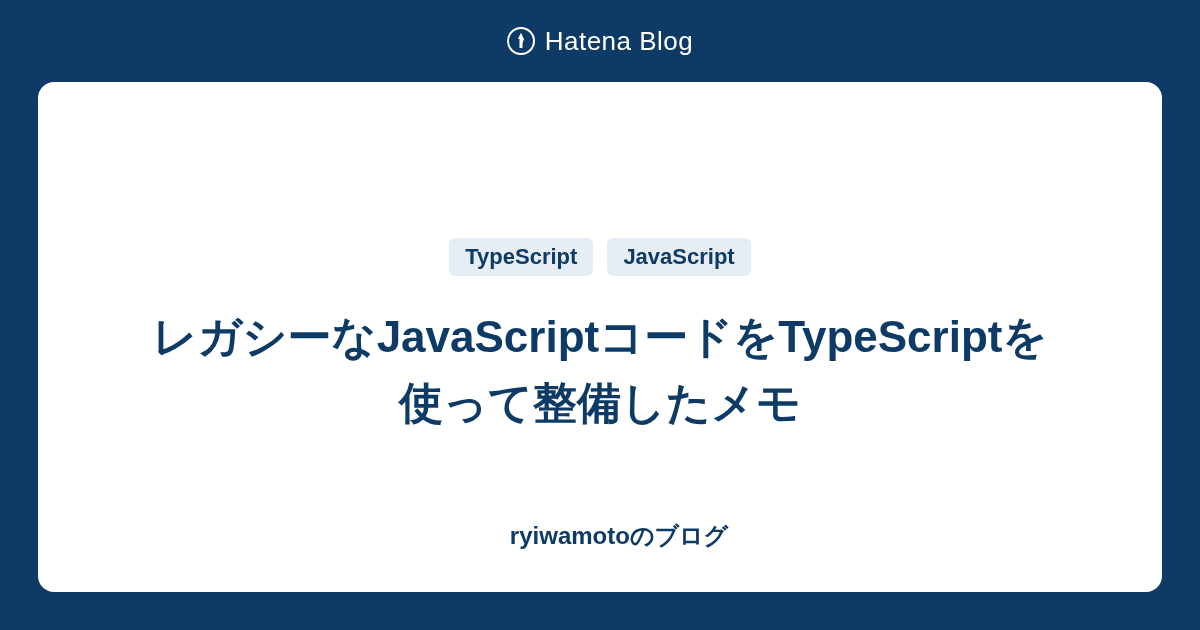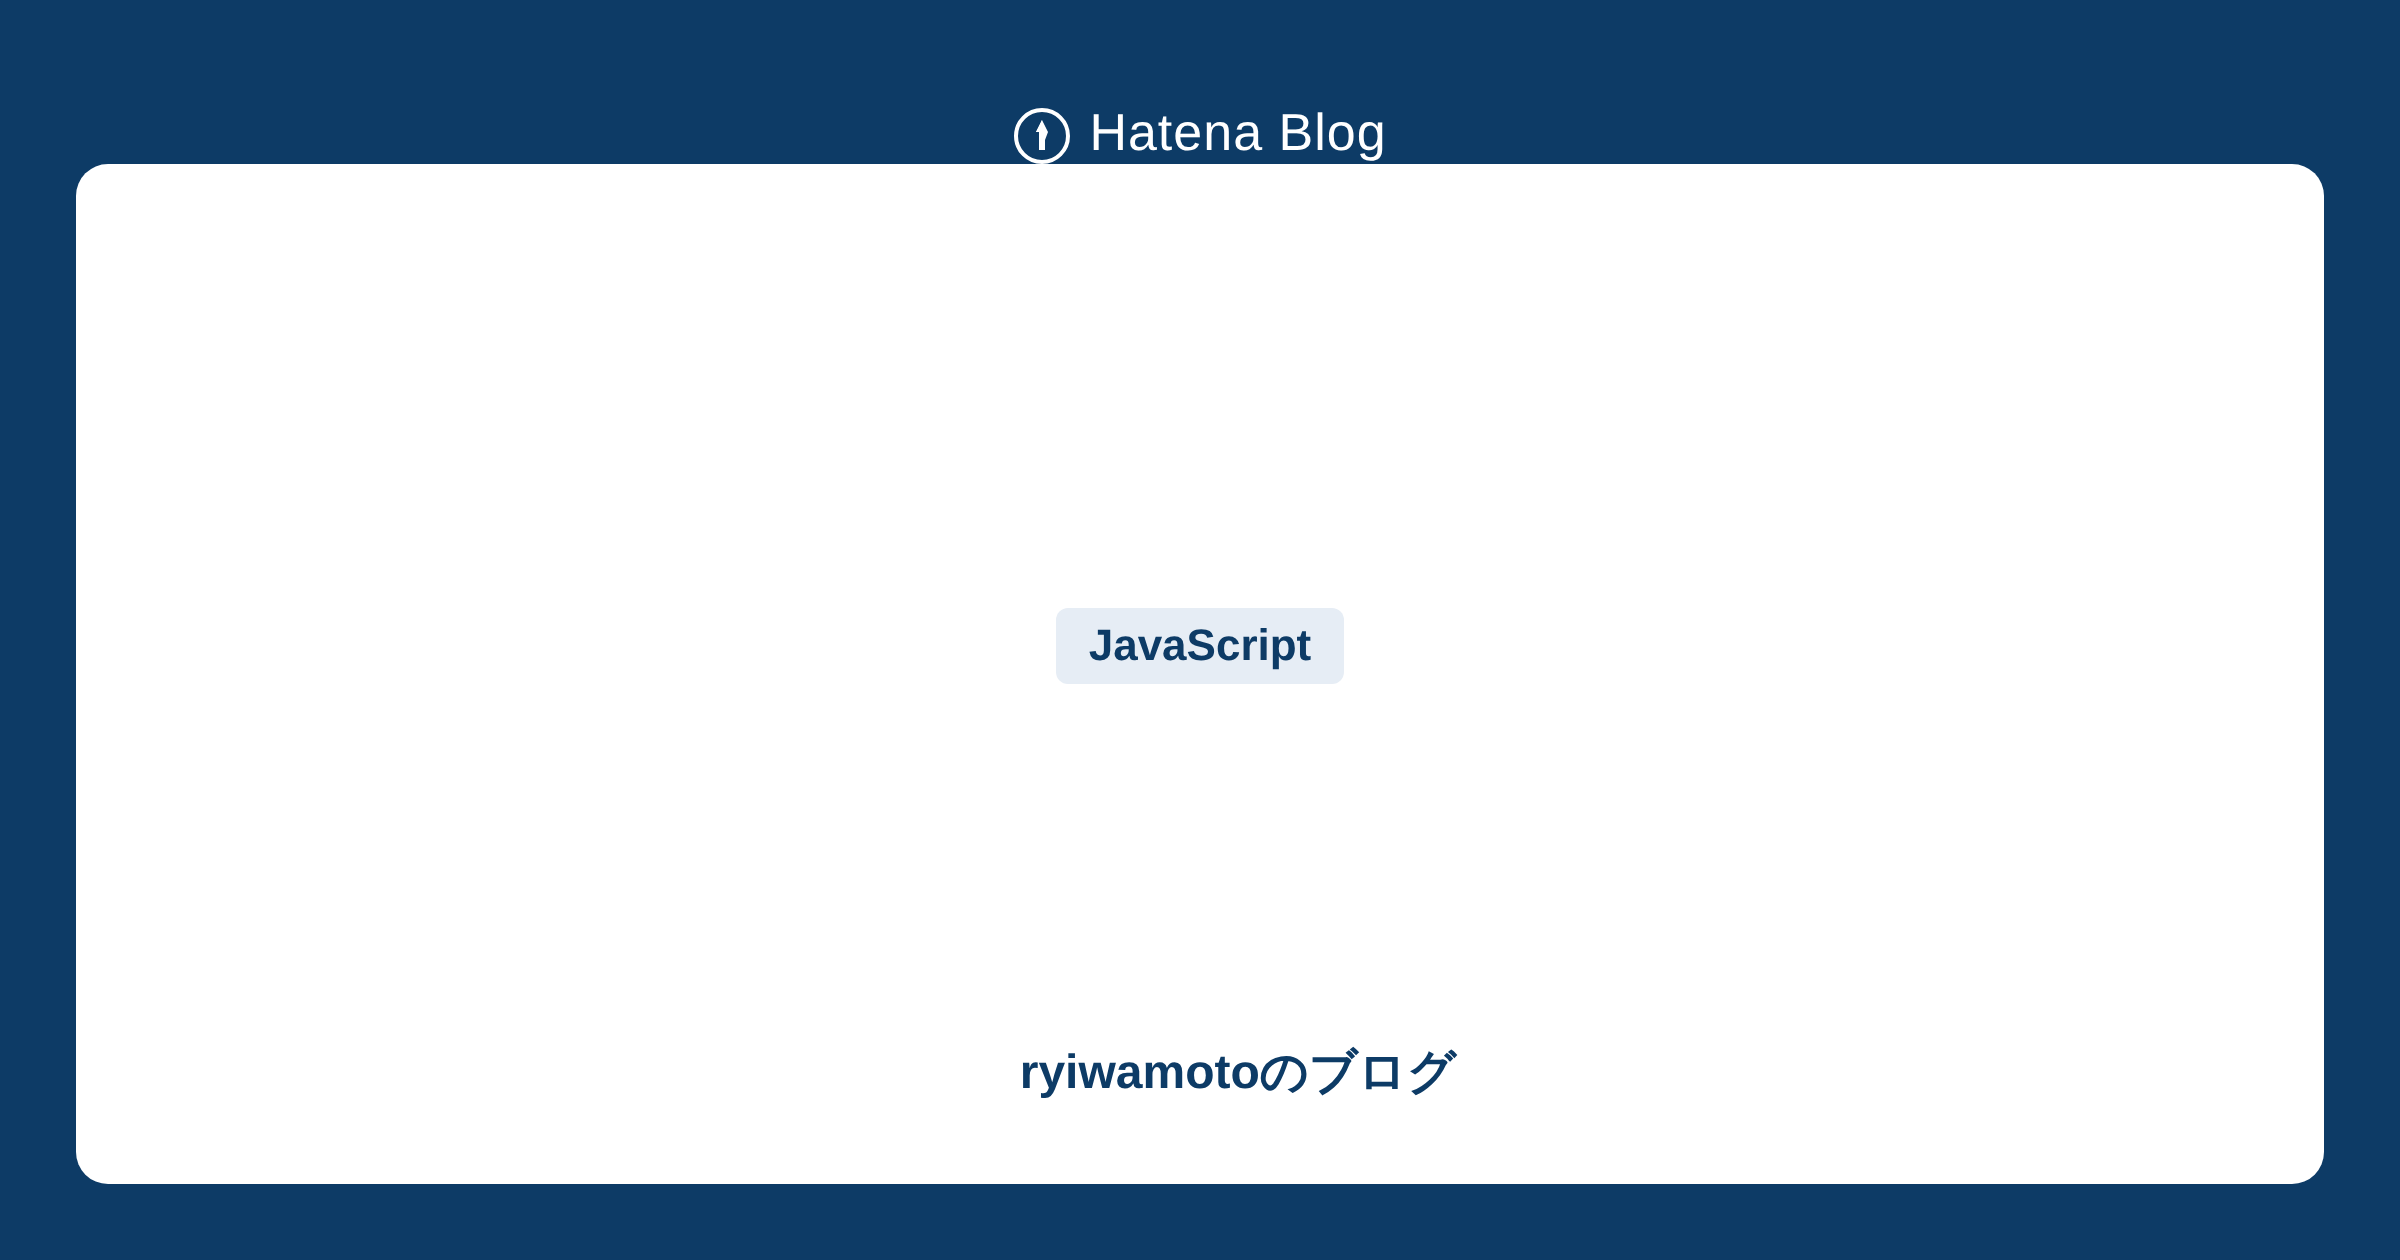--- a/index.html
+++ b/index.html
@@ -12,21 +12,21 @@
       height: 630px;
       background: #0d3b66;
       font-family: -apple-system, BlinkMacSystemFont, "Segoe UI", "Hiragino Kaku Gothic ProN", "Hiragino Sans", Meiryo, sans-serif;
       display: flex;
       flex-direction: column;
       align-items: center;
     }
     .header {
       height: 82px;
       display: flex;
-      align-items: flex-end;
+      align-items: center;
       justify-content: center;
       gap: 10px;
     }
     .logo-icon {
       width: 28px;
       height: 28px;
       border: 2px solid #fff;
       border-radius: 50%;
       display: flex;
       align-items: center;
@@ -92,16 +92,18 @@
     <svg viewBox="0 0 14 18" fill="none">
       <path d="M7 1 L4 7 L7 7 L7 15 L10 7 L7 7 Z" fill="#fff"></path>
       <path d="M4 7 L7 1 L10 7 L8.5 7 L8.5 16 L5.5 16 L5.5 7 Z" fill="#fff"></path>
     </svg>
   </span>
   <span class="brand-text">Hatena Blog</span>
 </div>
 
 <div class="card">
   <div class="tags">
+    <span class="tag">TypeScript</span>
     <span class="tag">JavaScript</span>
   </div>
+  <h1 class="title">レガシーなJavaScriptコードをTypeScriptを使って整備したメモ</h1>
   <div class="blog-name">ryiwamotoのブログ</div>
 </div>
 
 </body></html>

